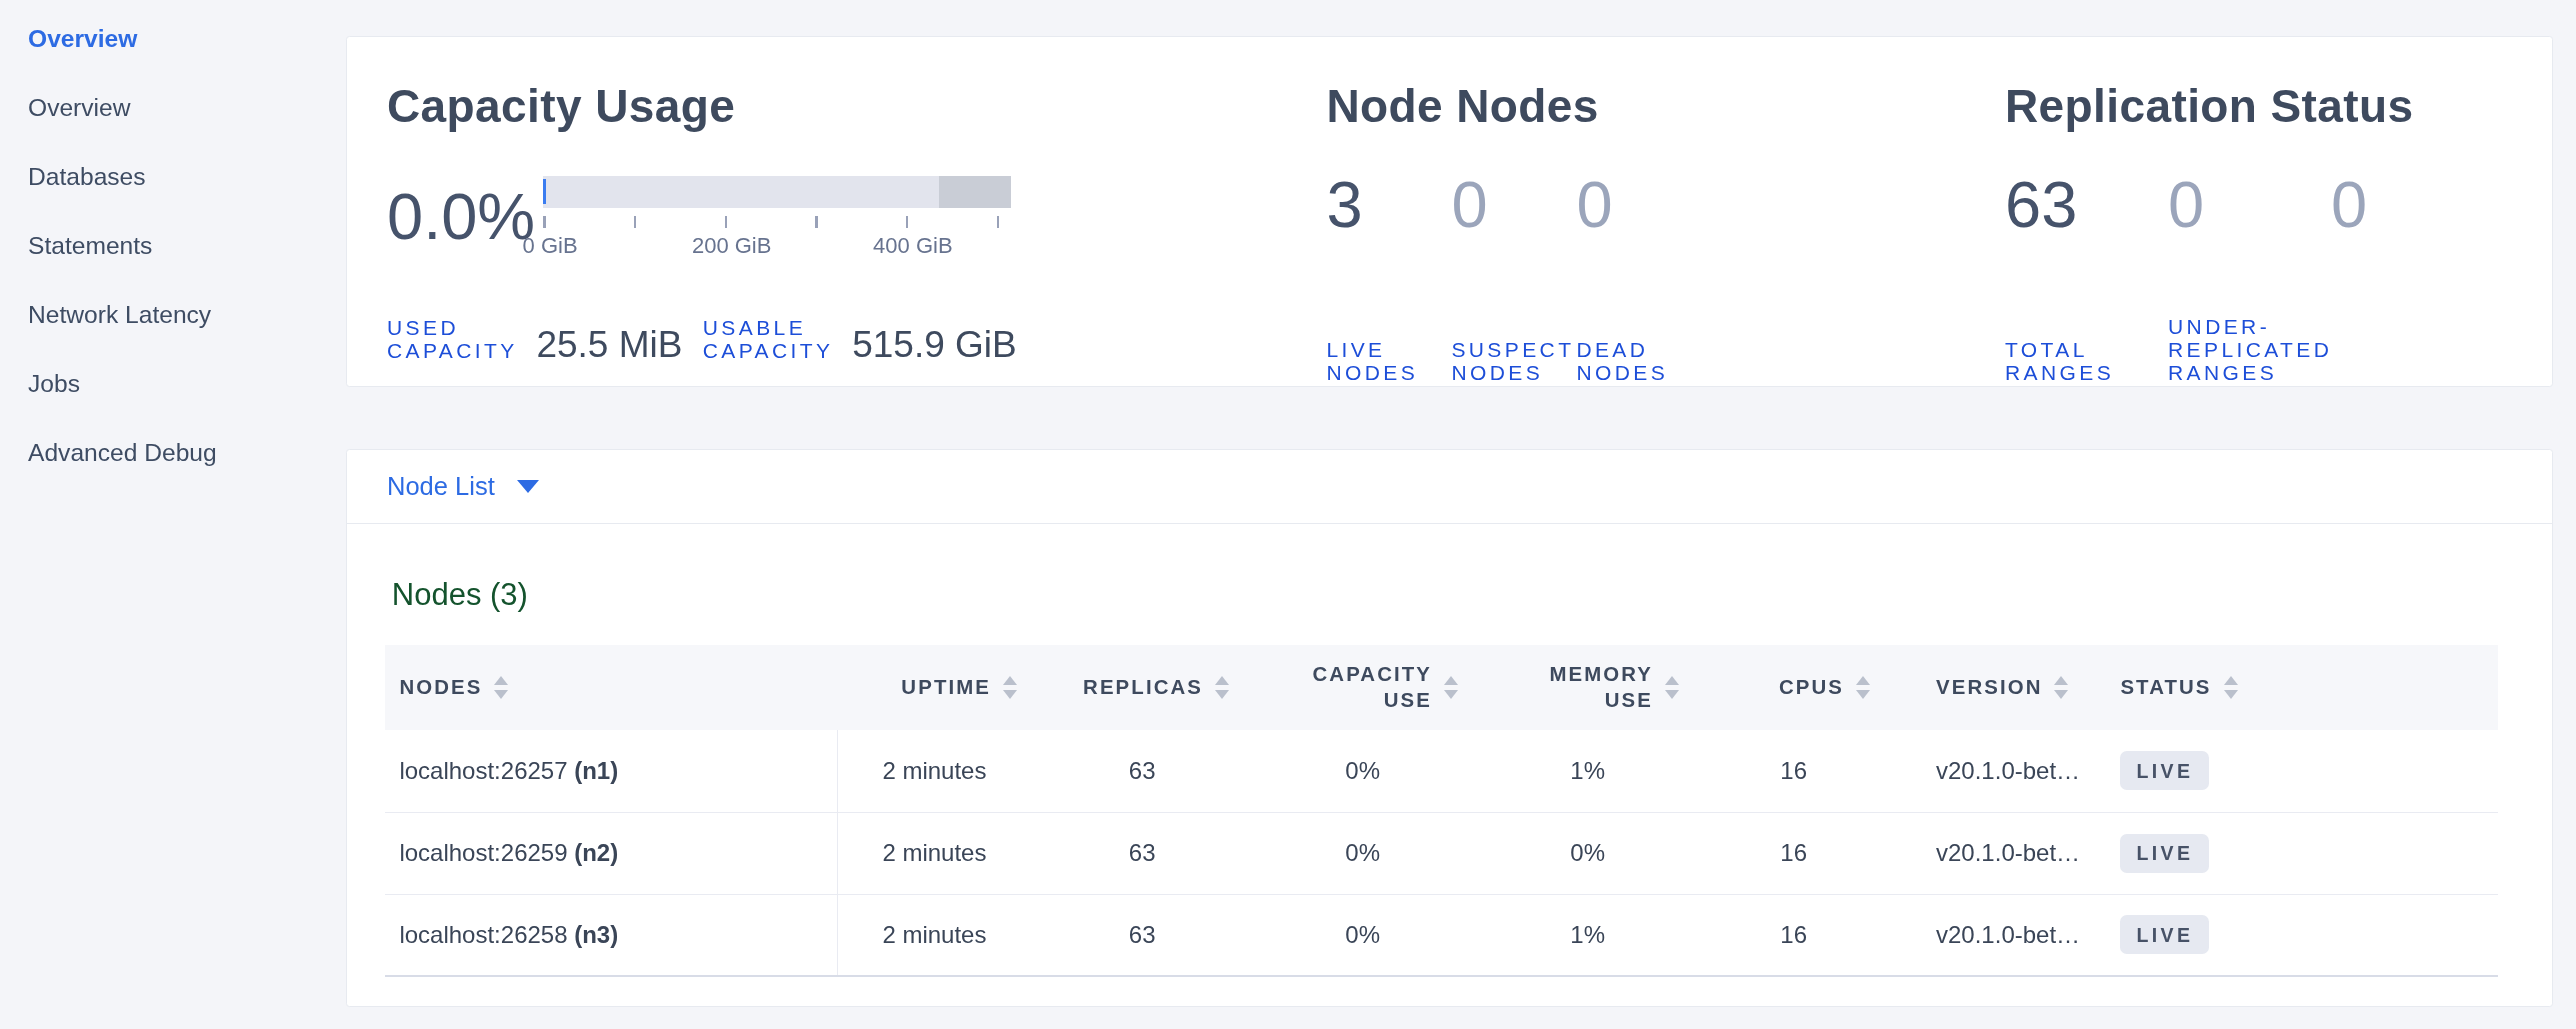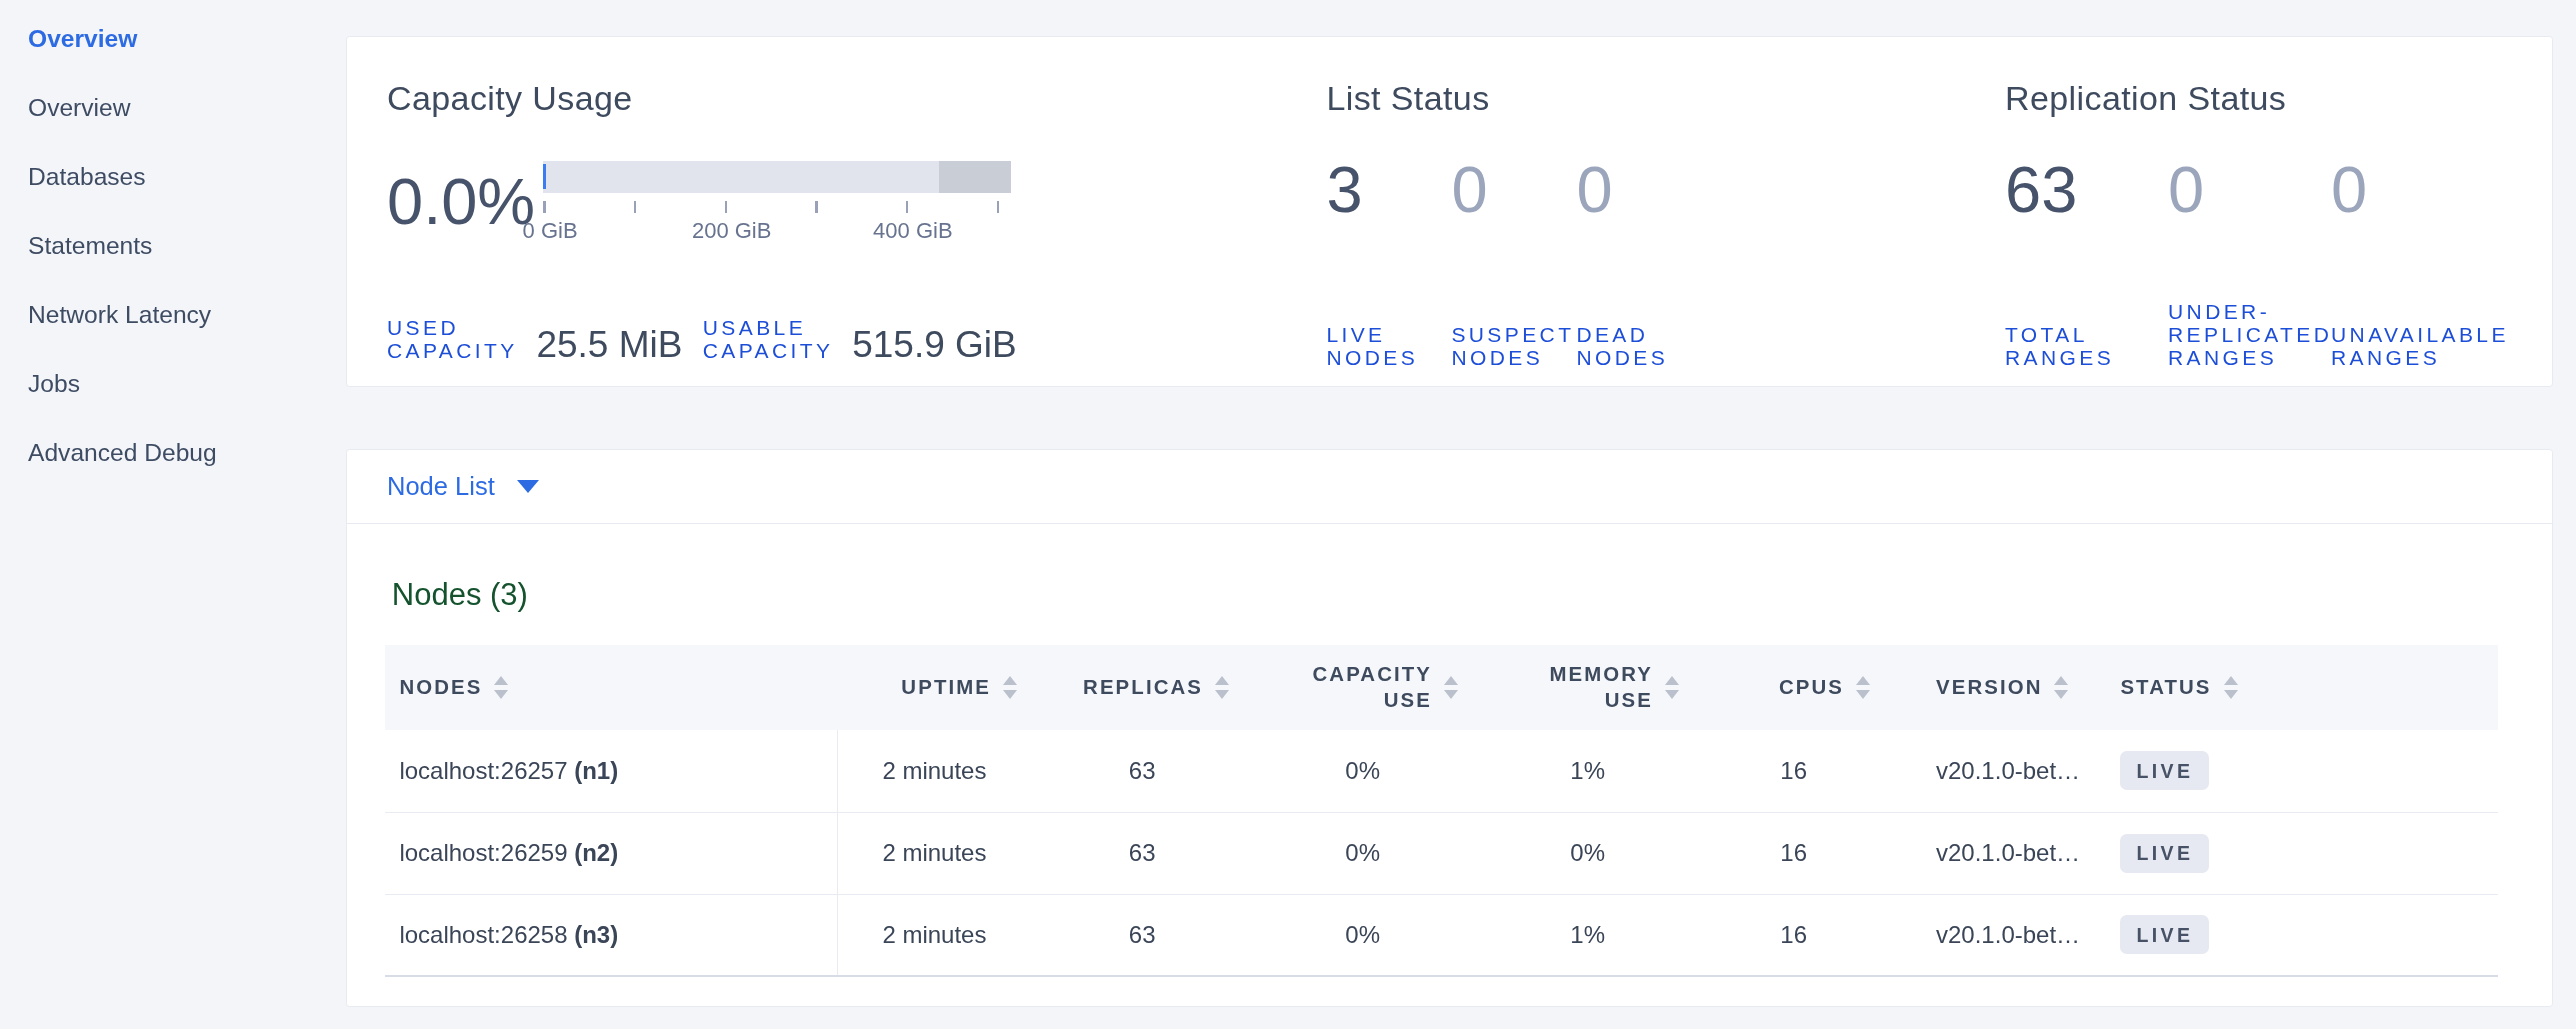--- a/index.html
+++ b/index.html
@@ -26,21 +26,21 @@
   .main { position: absolute; left: 346px; top: 0; width: 2207px; }
   .card {
     background: #ffffff;
     border: 1.7px solid #e7eaf0;
     border-radius: 3.4px;
   }
 
   
   .card-summary { margin-top: 36px; height: 351px; padding: 42px 34px 24px 40px; display: flex; }
   .sum-col { display: flex; flex-direction: column; }
-  .sum-title { font-size: 34px; font-weight: 400; color: #3e4a5e; letter-spacing: 0.4px; }
+  .sum-title { font-size: 46px; font-weight: 700; color: #3e4a5e; letter-spacing: 0.4px; }
   .sum-body { margin-top: 41px; height: 210px; display: flex; flex-direction: column; justify-content: space-between; }
 
   .col-capacity { width: 951px; }
   .cap-main { display: flex; align-items: center; }
   .cap-percent { font-size: 65px; font-weight: 500; color: #46536b; line-height: 61px; width: 151px; flex: none; }
   .cap-chart { margin-left: 5.1px; padding-top: 1.7px; }
   .cap-bar { position: relative; width: 468px; height: 32px; background: #e2e4ed; }
   .cap-bar-dark { position: absolute; top: 0; right: 0; height: 100%; background: #c9cdd6; }
   .cap-bar-used { position: absolute; left: 0; top: 10%; width: 3.4px; height: 80%; background: #3b7cf0; }
   .cap-ticks { position: relative; width: 468px; height: 12px; margin-top: 8.5px; }
@@ -174,21 +174,21 @@
             </div>
             <div class="cap-stat">
               <div class="stat-label">USABLE CAPACITY</div>
               <div class="cap-value">515.9 GiB</div>
             </div>
           </div>
       </div>
     </div>
 
     <div class="sum-col col-nodes">
-      <div class="sum-title">List Status</div>
+      <div class="sum-title">Node Nodes</div>
       <div class="sum-body">
         <div class="stat-row" id="node-status-stats">
             <div class="stat-block">
               <div class="stat-num">3</div>
               <div class="stat-label">LIVE NODES</div>
             </div>
             <div class="stat-block muted">
               <div class="stat-num">0</div>
               <div class="stat-label">SUSPECT NODES</div>
             </div>
@@ -207,21 +207,20 @@
             <div class="stat-block">
               <div class="stat-num">63</div>
               <div class="stat-label">TOTAL RANGES</div>
             </div>
             <div class="stat-block muted">
               <div class="stat-num">0</div>
               <div class="stat-label">UNDER-REPLICATED RANGES</div>
             </div>
             <div class="stat-block muted">
               <div class="stat-num">0</div>
-              <div class="stat-label">UNAVAILABLE RANGES</div>
             </div>
           </div>
       </div>
     </div>
   </section>
 
   <section class="card card-nodelist">
     <div class="nl-header">
       <div class="nl-dropdown">
         <span class="nl-dropdown-label">Node List</span>

